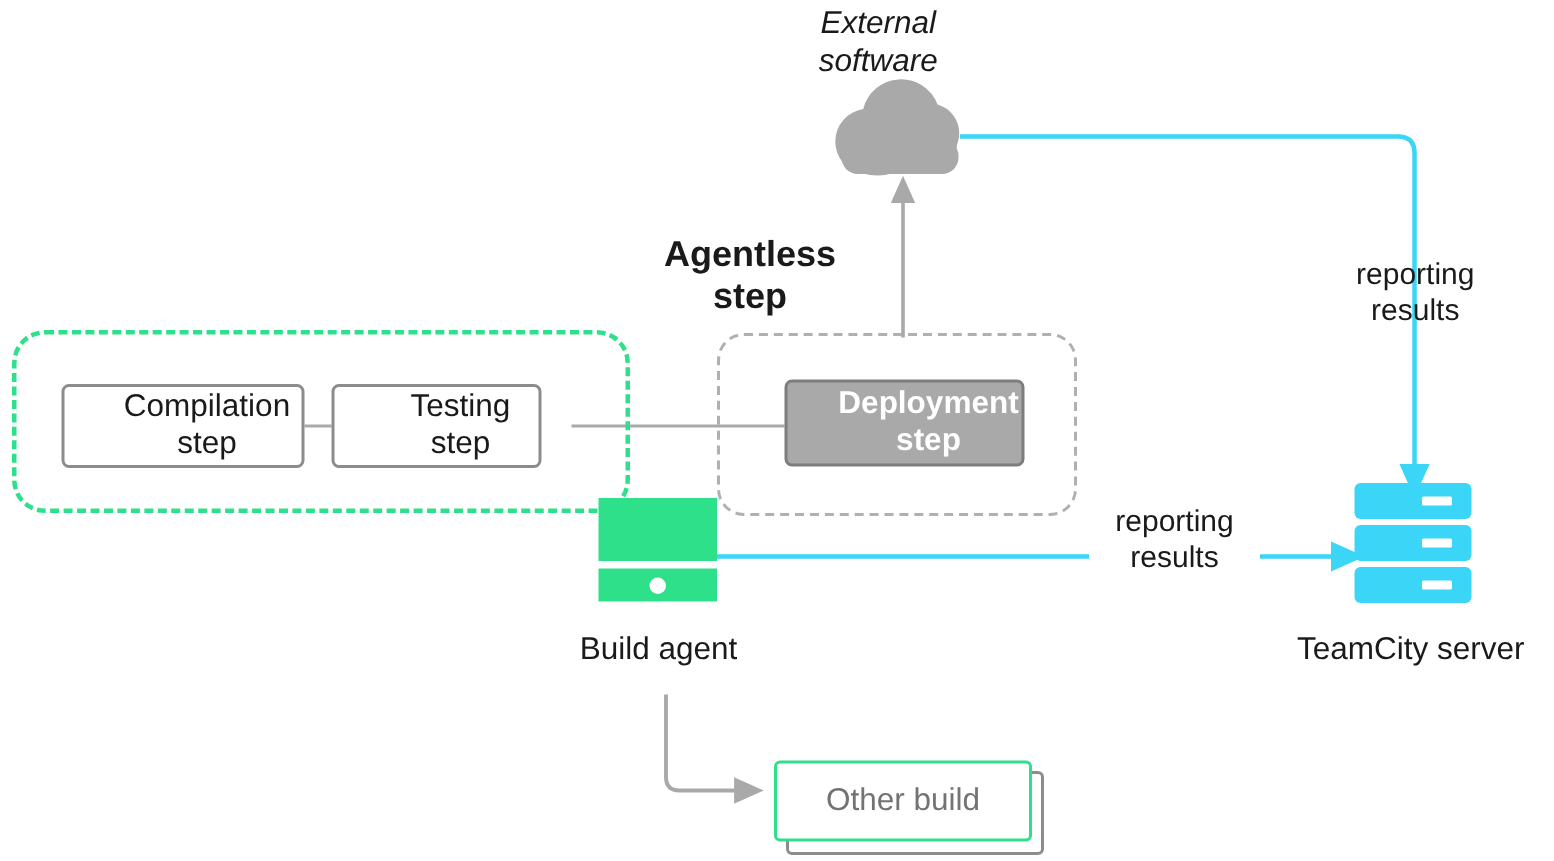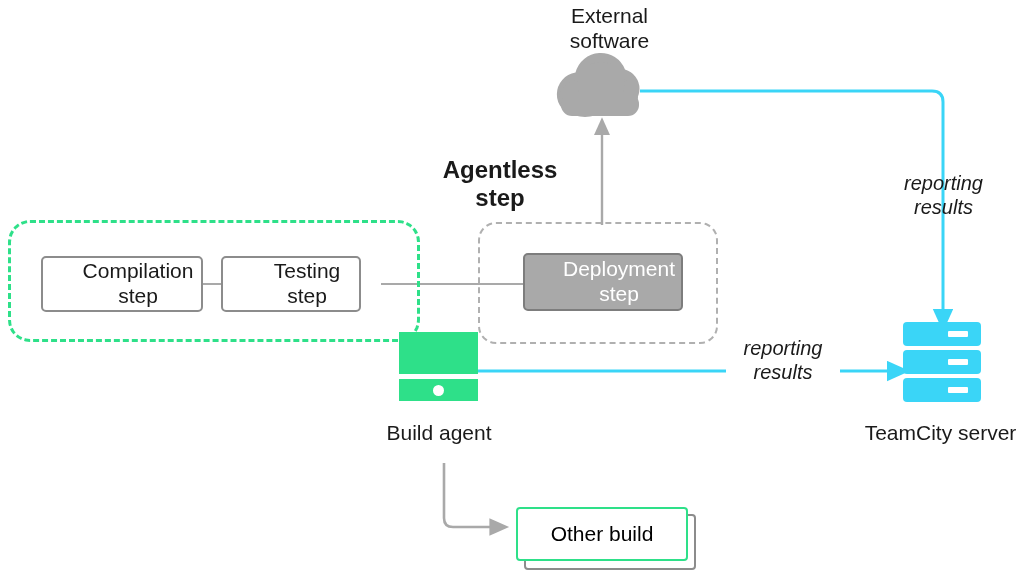--- a/index.html
+++ b/index.html
@@ -28,21 +28,21 @@
   }
   .lbl {
     position: absolute;
     color: #1a1a1a;
     line-height: 1.18;
     text-align: center;
     white-space: pre;
   }
   .lbl-plain { font-size: 21px; }
   .lbl-bold  { font-size: 24px; font-weight: bold; }
-  .lbl-ital  { font-size: 20px; font-style: italic; }
+  .lbl-ital  { font-size: 20px; }
 
   
   .step-box {
     position: absolute;
     box-sizing: border-box;
     border: 2px solid #8c8c8c;
     border-radius: 5px;
     background: #ffffff;
     color: #1a1a1a;
     font-size: 21px;
@@ -58,21 +58,21 @@
     background: #a9a9a9;
     border-color: #7d7d7d;
     color: #ffffff;
   }
   .other-build-box {
     position: absolute;
     box-sizing: border-box;
     border: 2px solid #2EE089;
     border-radius: 4px;
     background: #ffffff;
-    color: #000000;
+    color: #737373;
     font-size: 21px;
     display: flex;
     align-items: center;
     justify-content: center;
     z-index: 3;
   }
   .other-build-shadow {
     position: absolute;
     box-sizing: border-box;
     border: 2px solid #8c8c8c;
@@ -169,21 +169,21 @@
   <div class="step-box" style="left:41px; top:256px; width:162px; height:56px;">
     <span>Compilation
 step</span>
   </div>
 
   <div class="step-box" style="left:221px; top:256px; width:140px; height:56px;">
     <span>Testing
 step</span>
   </div>
 
-  <div class="step-box filled" style="left:523px; top:253px; width:160px; height:58px;">
+  <div class="step-box filled" style="left:523px; top:253px; width:160px; height:58px;font-weight:bold;">
     <span>Deployment
 step</span>
   </div>
 
   <div class="other-build-shadow" style="left:524px; top:514px; width:172px; height:56px;"></div>
   <div class="other-build-box" style="left:516px; top:507px; width:172px; height:54px;">
     <span>Other build</span>
   </div>
 
   <div class="agent-screen" style="left:399px; top:332px; width:79px; height:42px;"></div>
@@ -193,21 +193,21 @@
 
   <div class="server-bar" style="left:903px; top:322px; width:78px; height:24px;"></div>
   <div class="server-dash" style="left:948px; top:331px;"></div>
 
   <div class="server-bar" style="left:903px; top:350px; width:78px; height:24px;"></div>
   <div class="server-dash" style="left:948px; top:359px;"></div>
 
   <div class="server-bar" style="left:903px; top:378px; width:78px; height:24px;"></div>
   <div class="server-dash" style="left:948px; top:387px;"></div>
 
-  <div class="lbl lbl-plain" style="left:527px; top:4px; width:165px;">External
+  <div class="lbl lbl-plain" style="left:503px; top:4px; width:165px;font-style:italic;">External
 software</div>
 
   <div class="lbl lbl-bold" style="left:420px; top:156px; width:160px;">Agentless
 step</div>
 
   <div class="lbl lbl-ital" style="left:876px; top:172px; width:135px;">reporting
 results</div>
 
   <div class="lbl lbl-ital" style="left:726px; top:337px; width:114px; background:#ffffff;">reporting
 results</div>

